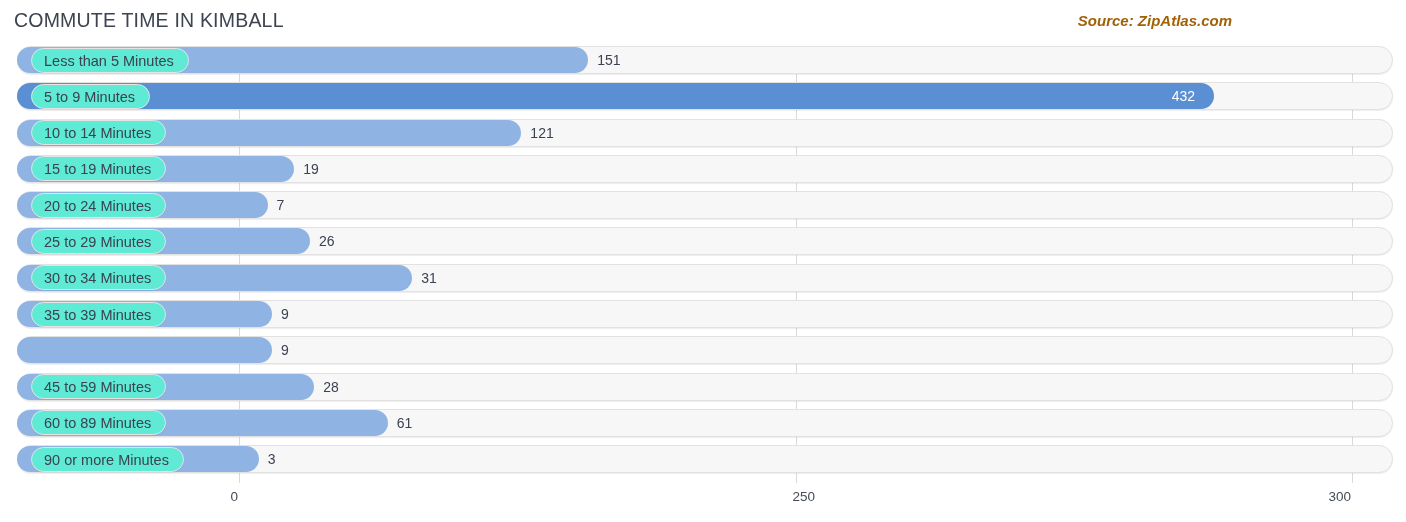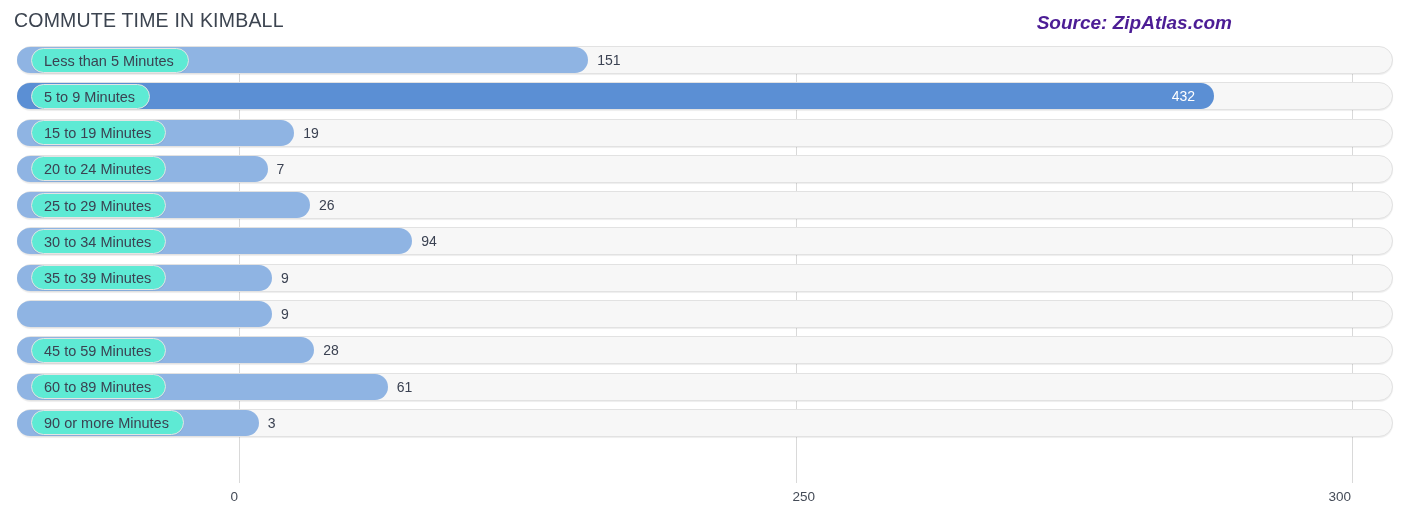--- a/index.html
+++ b/index.html
@@ -30,24 +30,24 @@
     font-size: 19.5px;
     font-weight: 400;
     letter-spacing: 0.2px;
     color: #3c4450;
     white-space: nowrap;
   }
   #chart-source {
     position: absolute;
     right: 12px;
     top: 12px;
-    font-size: 19px;
+    font-size: 15px;
     font-style: italic;
     font-weight: bold;
-    color: #4c1d95;
+    color: #a16207;
     white-space: nowrap;
   }
 
   
   #plot {
     position: absolute;
     left: 0;
     top: 44px;
     width: 1406px;
     height: 441px;
@@ -168,41 +168,47 @@
         <div class="value-out" style="left: 597.126px;">151</div>
       </div>
       <div class="row highlight">
         <div class="track"></div>
         <div class="bar" style="width: 1196.63px;"></div>
         <div class="label-pill">5 to 9 Minutes</div>
         <div class="value-in" style="left: 1171.63px;">432</div>
       </div>
       <div class="row">
         <div class="track"></div>
+        <div class="bar" style="width: 504.346px;"></div>
+        <div class="label-pill">10 to 14 Minutes</div>
+        <div class="value-out" style="left: 530.346px;">121</div>
+      </div>
+      <div class="row">
+        <div class="track"></div>
         <div class="bar" style="width: 277.294px;"></div>
         <div class="label-pill">15 to 19 Minutes</div>
         <div class="value-out" style="left: 303.294px;">19</div>
       </div>
       <div class="row">
         <div class="track"></div>
         <div class="bar" style="width: 250.582px;"></div>
         <div class="label-pill">20 to 24 Minutes</div>
         <div class="value-out" style="left: 276.582px;">7</div>
       </div>
       <div class="row">
         <div class="track"></div>
         <div class="bar" style="width: 292.876px;"></div>
         <div class="label-pill">25 to 29 Minutes</div>
         <div class="value-out" style="left: 318.876px; text-align: center;">26</div>
       </div>
       <div class="row">
         <div class="track"></div>
         <div class="bar" style="width: 395.272px;"></div>
         <div class="label-pill">30 to 34 Minutes</div>
-        <div class="value-out" style="left: 421.272px;">94</div>
+        <div class="value-out" style="left: 421.272px;">31</div>
       </div>
       <div class="row">
         <div class="track"></div>
         <div class="bar" style="width: 255.034px;"></div>
         <div class="label-pill">35 to 39 Minutes</div>
         <div class="value-out" style="left: 281.034px;">9</div>
       </div>
       <div class="row">
         <div class="track"></div>
         <div class="bar" style="width: 255.034px;"></div>

